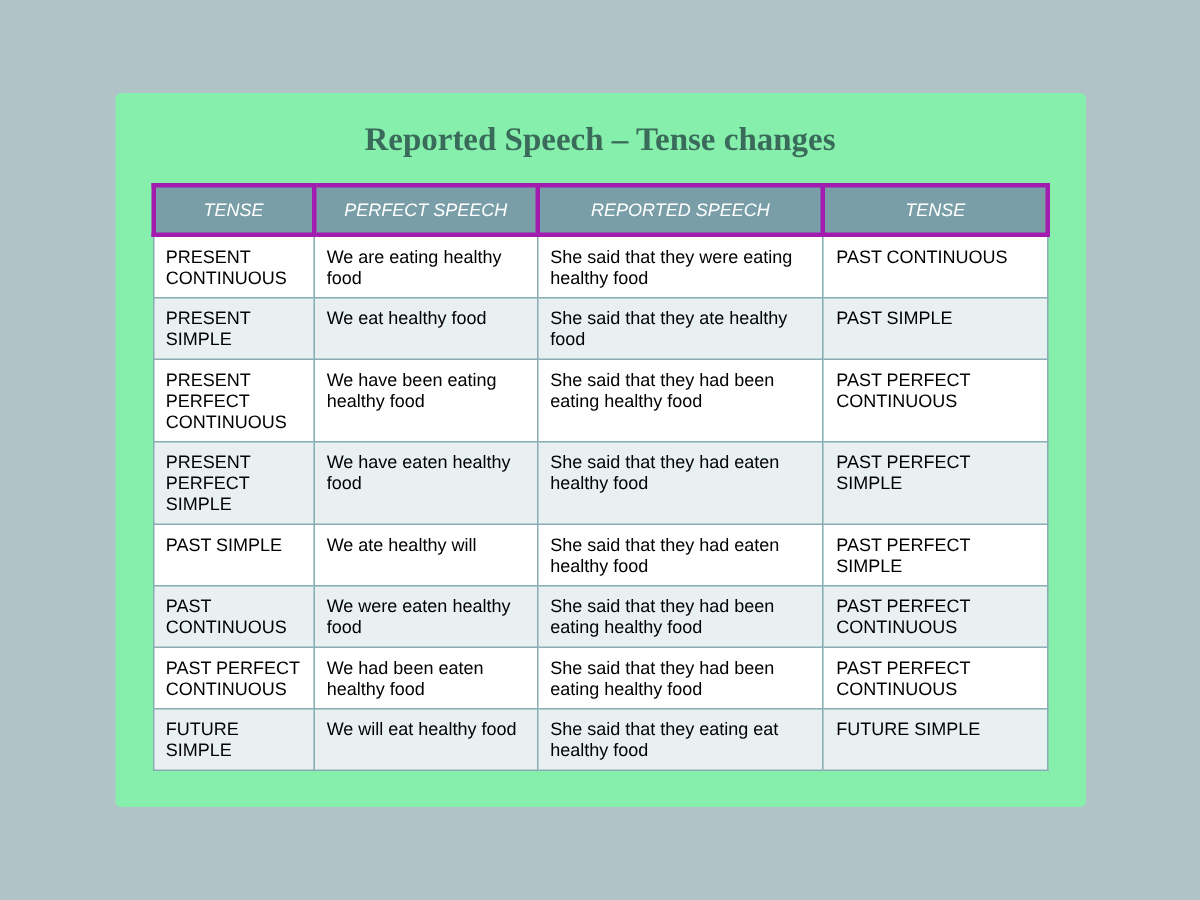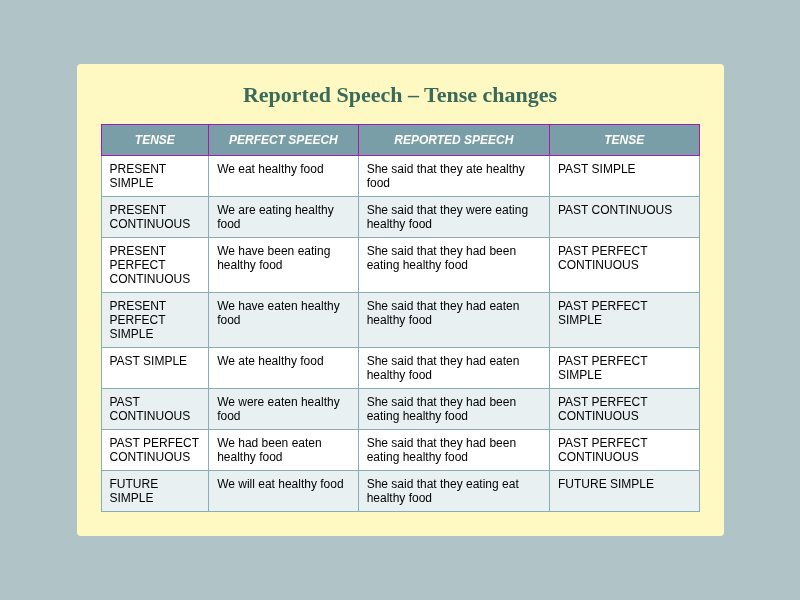--- a/index.html
+++ b/index.html
@@ -6,21 +6,21 @@
     body {
       width: 800px;
       height: 600px;
       background: #b0c4c8;
       display: flex;
       align-items: center;
       justify-content: center;
       font-family: Arial, sans-serif;
     }
     .card {
-      background: #fef9c3;
+      background: #86efac;
       width: 647px;
       padding: 18px 24px 24px 24px;
       border-radius: 4px;
     }
     .title {
       text-align: center;
       font-size: 22px;
       font-weight: bold;
       color: #3a6b5a;
       margin-bottom: 16px;
@@ -28,23 +28,23 @@
     }
     .tense-table {
       width: 100%;
       border-collapse: collapse;
       font-size: 12px;
     }
     .tense-table th {
       background: #7a9ea8;
       color: white;
       font-style: italic;
-      font-weight: bold;
+      font-weight: normal;
       padding: 8px 6px;
-      border: 1px solid #a21caf;
+      border: 3px solid #a21caf;
     }
     .tense-table td {
       border: 1px solid #8aacb4;
       padding: 6px 8px;
       vertical-align: top;
     }
     .tense-table tr:nth-child(odd) td {
       background: #ffffff;
     }
     .tense-table tr:nth-child(even) td {
@@ -64,46 +64,46 @@
     <thead>
       <tr>
         <th class="col-tense">TENSE</th>
         <th class="col-direct">PERFECT SPEECH</th>
         <th class="col-reported">REPORTED SPEECH</th>
         <th class="col-tense2">TENSE</th>
       </tr>
     </thead>
     <tbody id="table-body">
     <tr>
+          <td>PRESENT CONTINUOUS</td>
+          <td>We are eating healthy food</td>
+          <td>She said that they were eating healthy food</td>
+          <td>PAST CONTINUOUS</td>
+        </tr>
+        <tr>
           <td>PRESENT SIMPLE</td>
           <td>We eat healthy food</td>
           <td>She said that they ate healthy food</td>
           <td>PAST SIMPLE</td>
-        </tr>
-        <tr>
-          <td>PRESENT CONTINUOUS</td>
-          <td>We are eating healthy food</td>
-          <td>She said that they were eating healthy food</td>
-          <td>PAST CONTINUOUS</td>
         </tr>
         <tr>
           <td>PRESENT PERFECT CONTINUOUS</td>
           <td>We have been eating healthy food</td>
           <td>She said that they had been eating healthy food</td>
           <td>PAST PERFECT CONTINUOUS</td>
         </tr>
         <tr>
           <td>PRESENT PERFECT SIMPLE</td>
           <td>We have eaten healthy food</td>
           <td>She said that they had eaten healthy food</td>
           <td>PAST PERFECT SIMPLE</td>
         </tr>
         <tr>
           <td>PAST SIMPLE</td>
-          <td>We ate healthy food</td>
+          <td>We ate healthy will</td>
           <td>She said that they had eaten healthy food</td>
           <td>PAST PERFECT SIMPLE</td>
         </tr>
         <tr>
           <td>PAST CONTINUOUS</td>
           <td>We were eaten healthy food</td>
           <td>She said that they had been eating healthy food</td>
           <td>PAST PERFECT CONTINUOUS</td>
         </tr>
         <tr>

